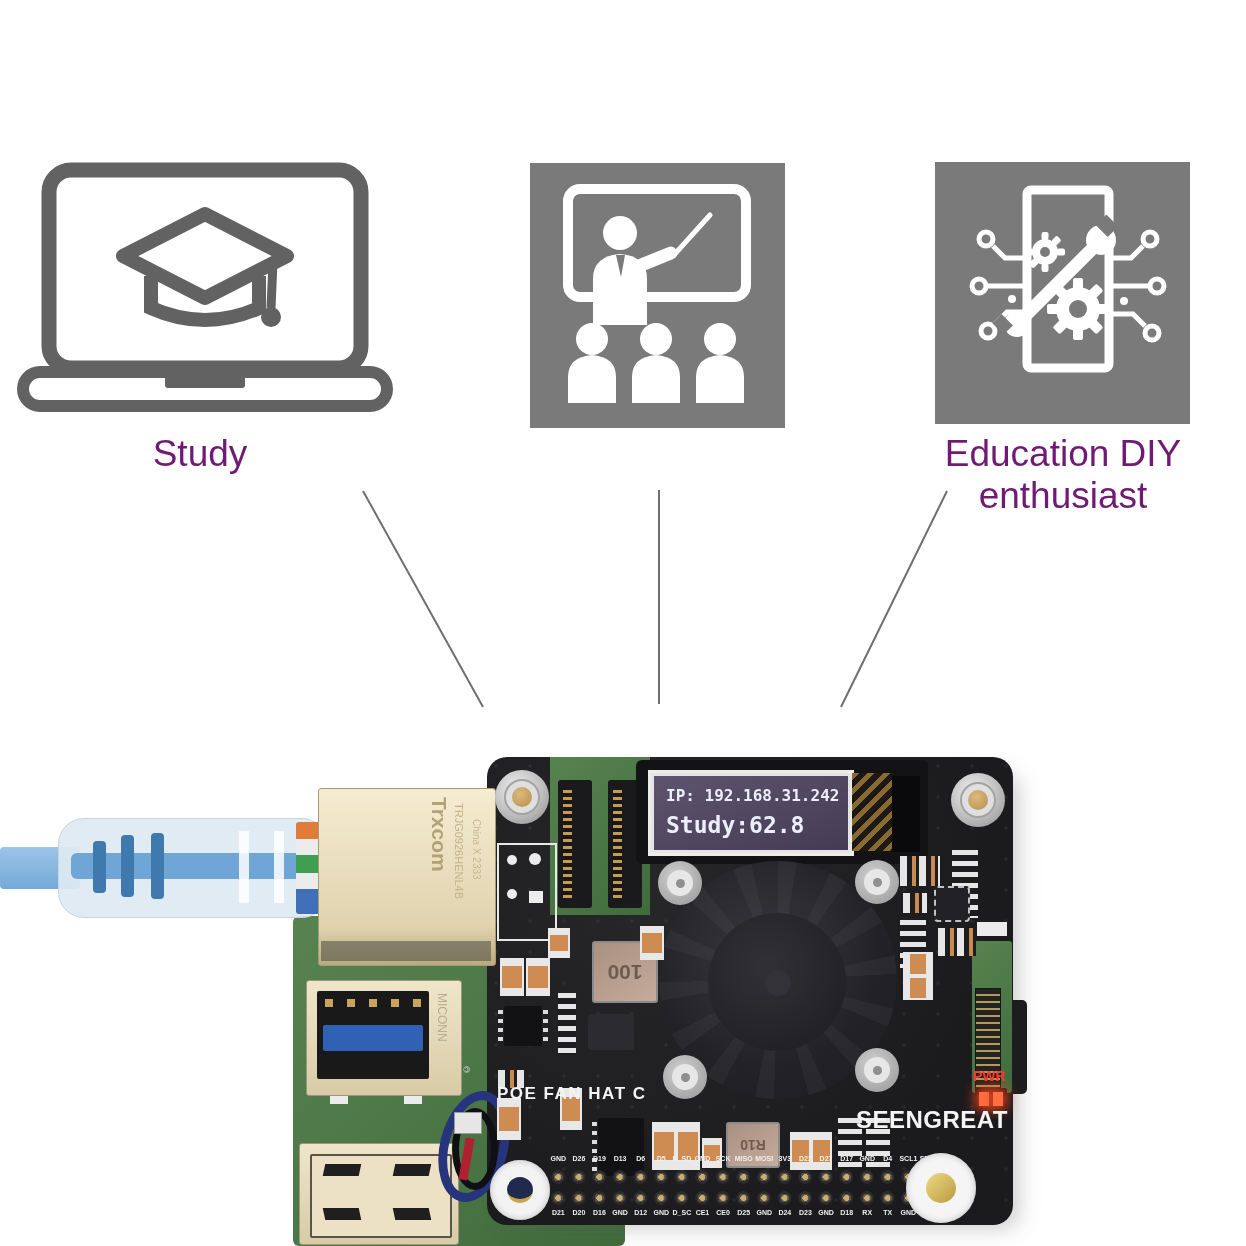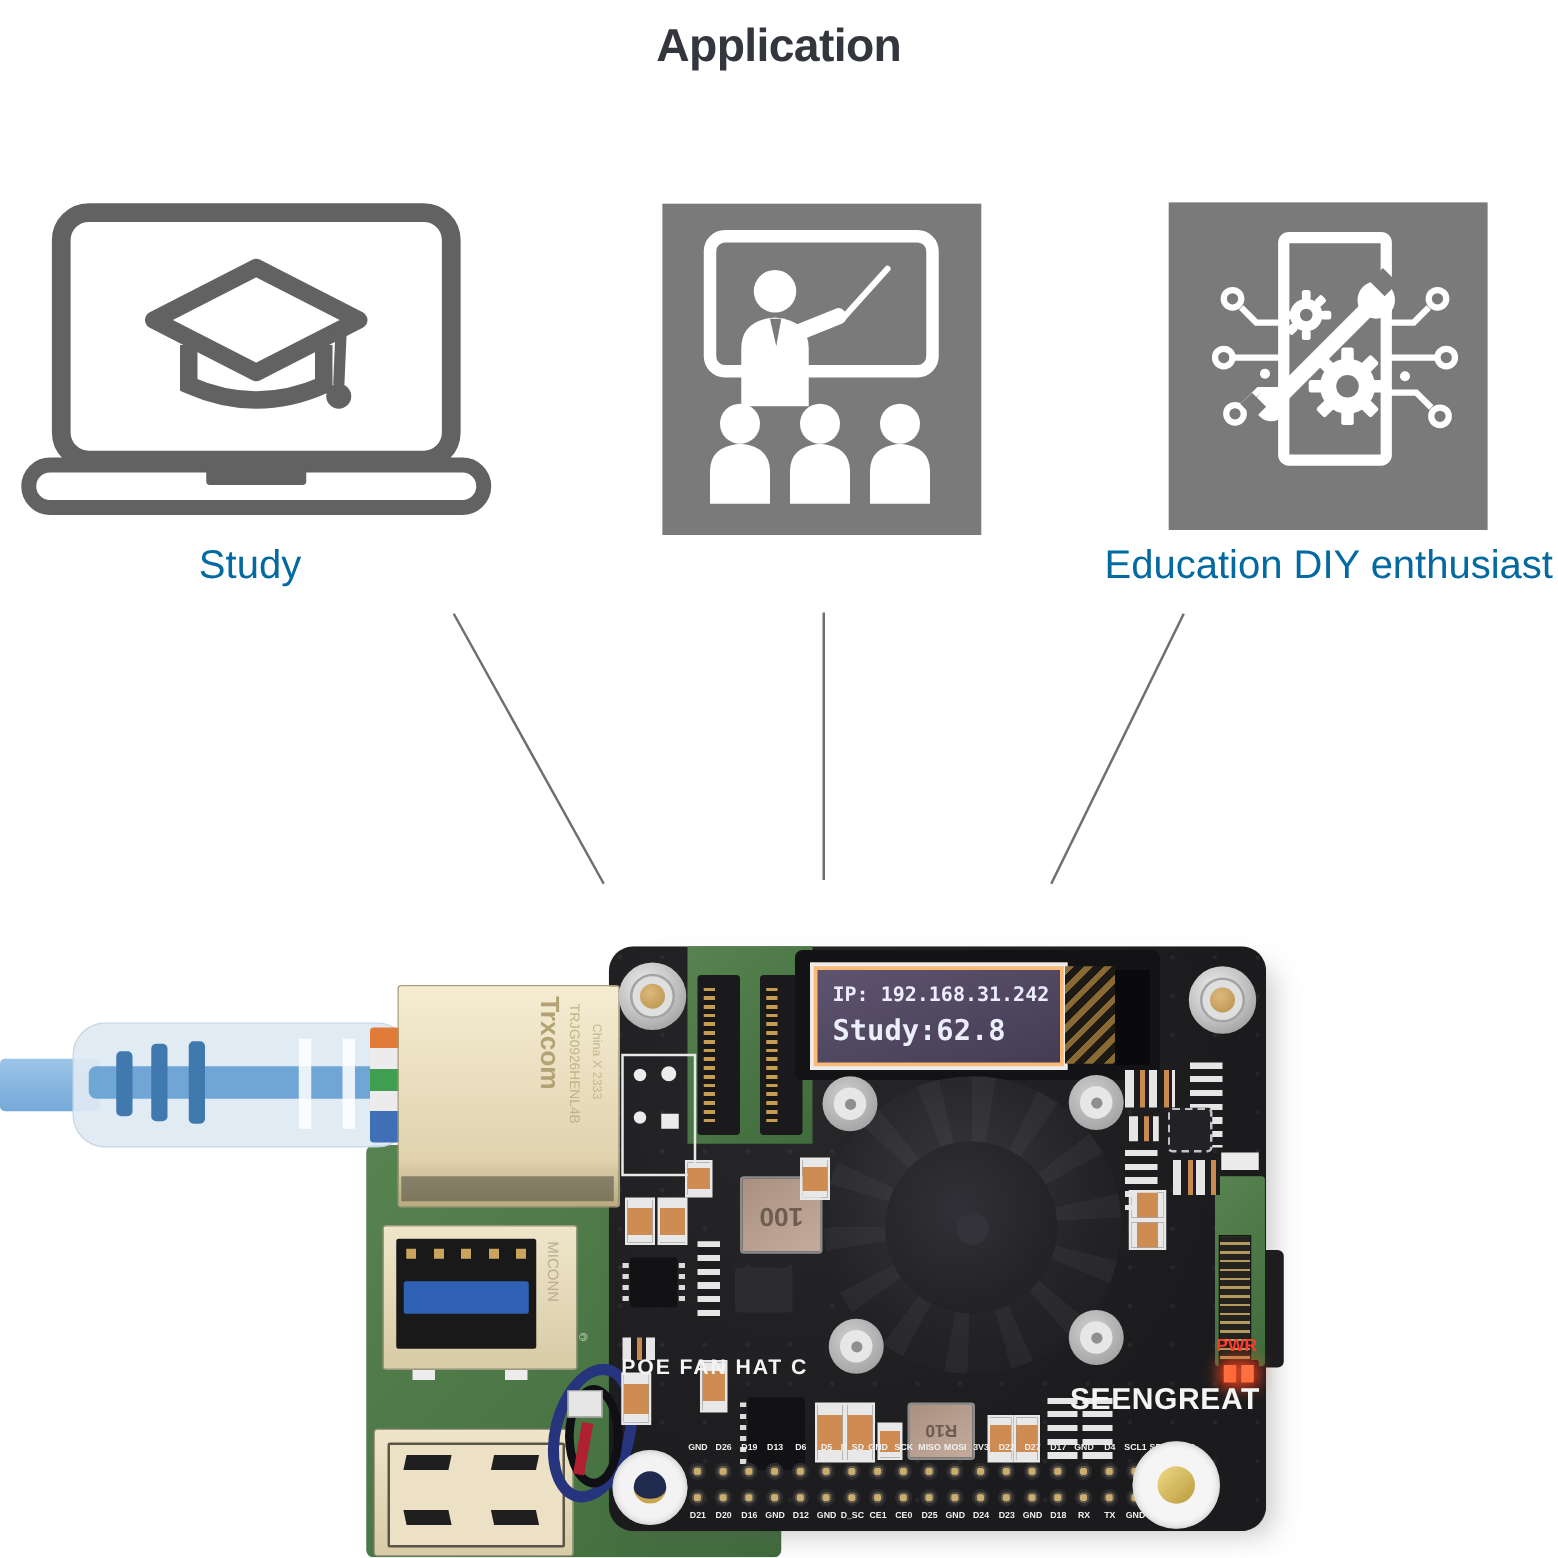--- a/index.html
+++ b/index.html
@@ -1,21 +1,21 @@
 <!DOCTYPE html>
 <html><head>
 <meta charset="utf-8">
 <style>
   html,body{margin:0;padding:0;background:#fff;}
   .canvas{position:relative;width:1246px;height:1246px;background:#fff;overflow:hidden;
           font-family:"Liberation Sans",sans-serif;}
   .abs{position:absolute;}
   .page-title{left:0;top:16px;width:1246px;text-align:center;font-size:37px;font-weight:700;
               color:#33373d;letter-spacing:-0.5px;}
-  .caption{font-size:32px;color:#0369a1;text-align:center;}
+  .caption{font-size:37px;color:#701a75;text-align:center;}
   .icon-square{background:#7a7a7a;}
   
   .pcb-green{background:linear-gradient(135deg,#578350,#406b3c);border-radius:6px;}
   .hat{background:radial-gradient(circle at 30% 28%,#27272a,#1b1b1d 72%);border-radius:20px;
        box-shadow:12px 10px 22px -8px rgba(90,90,90,.35);
        background-image:radial-gradient(circle at 9px 9px,rgba(255,255,255,.05) 1.5px,transparent 2px),
                         radial-gradient(circle at 30% 28%,#27272a,#1b1b1d 72%);
        background-size:34px 31px,100% 100%;}
   .screw-outer{border-radius:50%;background:radial-gradient(circle at 40% 35%,#f0f0f0,#bdbdbd 55%,#8c8c8c);}
   .screw-mid{border-radius:50%;background:#dfdfdf;border:2px solid #a3a3a3;}
@@ -33,36 +33,35 @@
   .qfn{background:#2c2c30;border-radius:3px;}
   .qfn-dashed{background:#222226;border:2px dashed #c2c2c2;border-radius:4px;}
   .inductor{background:linear-gradient(145deg,#c4ab9c,#a9907f);border:2px solid #8b8b8b;border-radius:3px;
             color:#6e5c50;font-weight:700;display:flex;align-items:center;justify-content:center;
             transform:rotate(180deg);}
   .white-text{color:#f4f4f4;font-weight:700;}
   .pinrow{background-image:radial-gradient(circle at 10px 9px,#caae6e 0 3px,#5a5248 3px 4.5px,#2c2c2e 4.5px 6.5px,transparent 7px);
           background-size:20.6px 19px;background-repeat:repeat-x;}
   .gpio-row{display:flex;color:#f0f0f0;font-weight:700;font-size:7px;}
   .gpio-row span{flex:1;text-align:center;white-space:nowrap;overflow:visible;}
-  .oled-frame{border:3px solid #ececec;background:#fdba74;}
+  .oled-frame{border:3px solid #ececec;background:#e5e5e5;}
   .oled-screen{background:linear-gradient(160deg,#5e546f,#443b54);}
   .oled-text{font-family:"DejaVu Sans Mono",monospace;font-weight:700;color:#eceefc;white-space:nowrap;}
   .hatch{background:repeating-linear-gradient(135deg,#8a6a33 0 5px,#1d1a16 5px 11px);}
   .vtext{writing-mode:vertical-rl;}
   .jack{background:linear-gradient(180deg,#f5ecd2,#e0d3ae 78%,#b9aa7f);border:1px solid #a79a74;border-radius:3px;}
   .usb-shell{background:linear-gradient(180deg,#efe6ca,#d8cba6);border:1px solid #9f9582;border-radius:3px;}
   .led{background:#241010;border-radius:2px;}
   .led-bar{background:#ff7040;box-shadow:0 0 12px 4px rgba(255,80,40,.8);}
 </style>
 </head>
 <body>
 
 <div class="canvas">
 
-  <div class="abs page-title">Application</div>
 
   <figure class="abs" style="left:15px;top:158px;width:380px;height:272px;margin:0;">
     <svg width="380" height="272" viewBox="0 0 380 272">
       <rect x="34" y="12" width="312" height="198" rx="22" fill="none" stroke="#626262" stroke-width="15"></rect>
       <rect x="8" y="214" width="364" height="34" rx="17" fill="none" stroke="#626262" stroke-width="12"></rect>
       <rect x="150" y="214" width="80" height="16" rx="3" fill="#626262"></rect>
       <path d="M190,56 L272,98 L190,140 L108,98 Z" fill="none" stroke="#626262" stroke-width="14" stroke-linejoin="round"></path>
       <path d="M136,118 L136,150 Q190,174 244,150 L244,118" fill="none" stroke="#626262" stroke-width="14"></path>
       <line x1="258" y1="104" x2="256" y2="150" stroke="#626262" stroke-width="9"></line>
       <circle cx="256" cy="159" r="10" fill="#626262"></circle>

